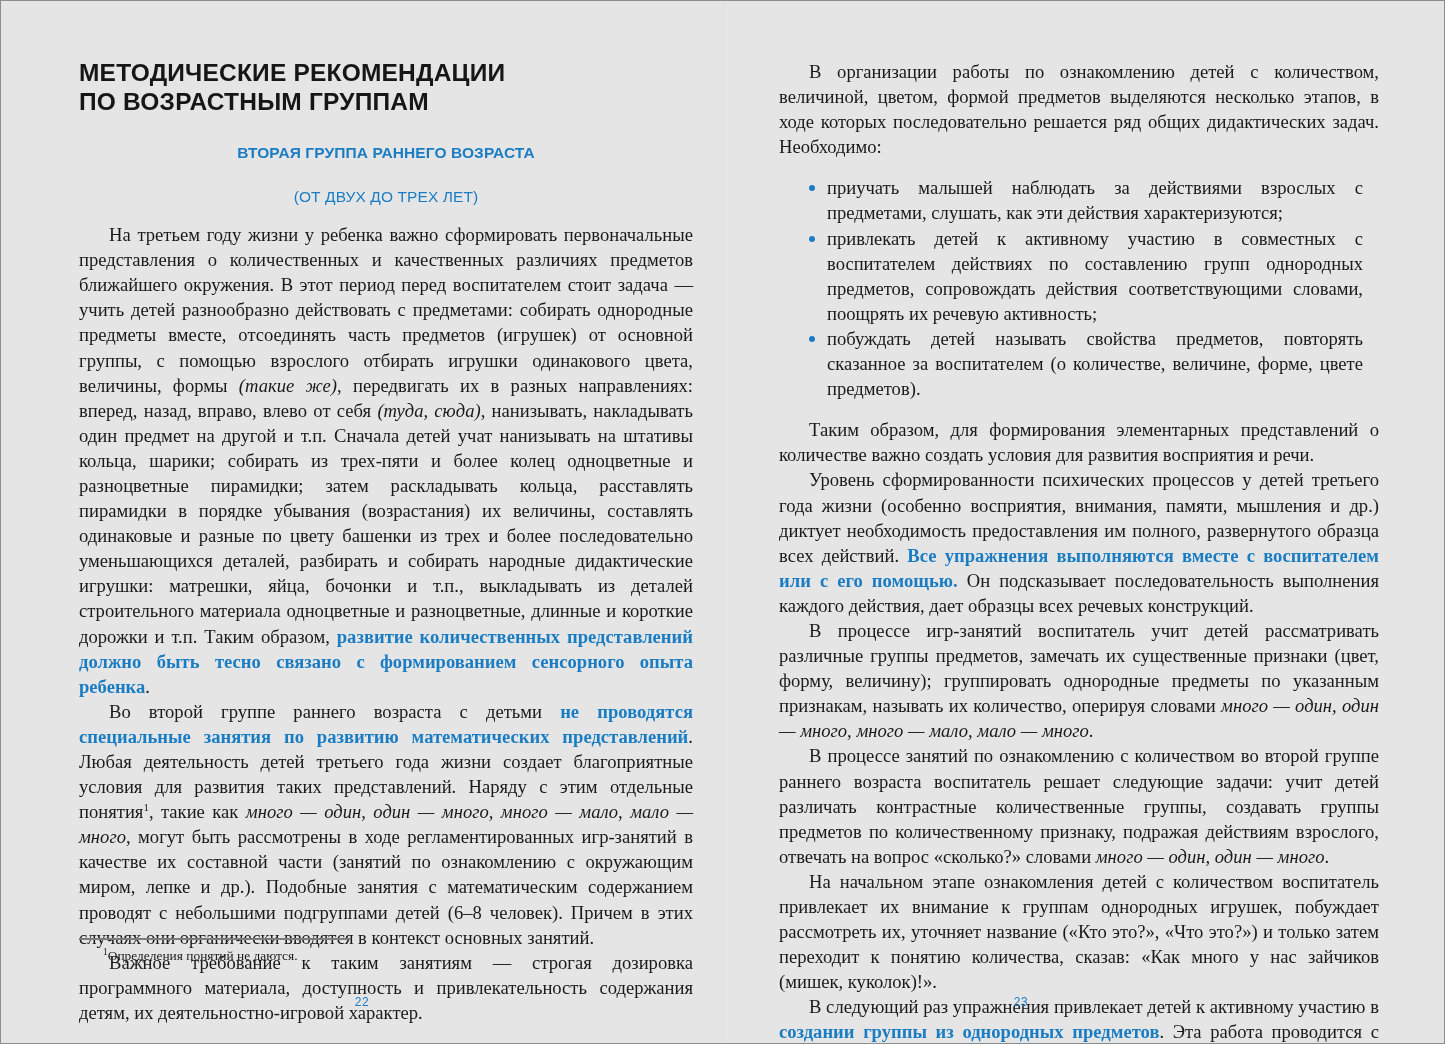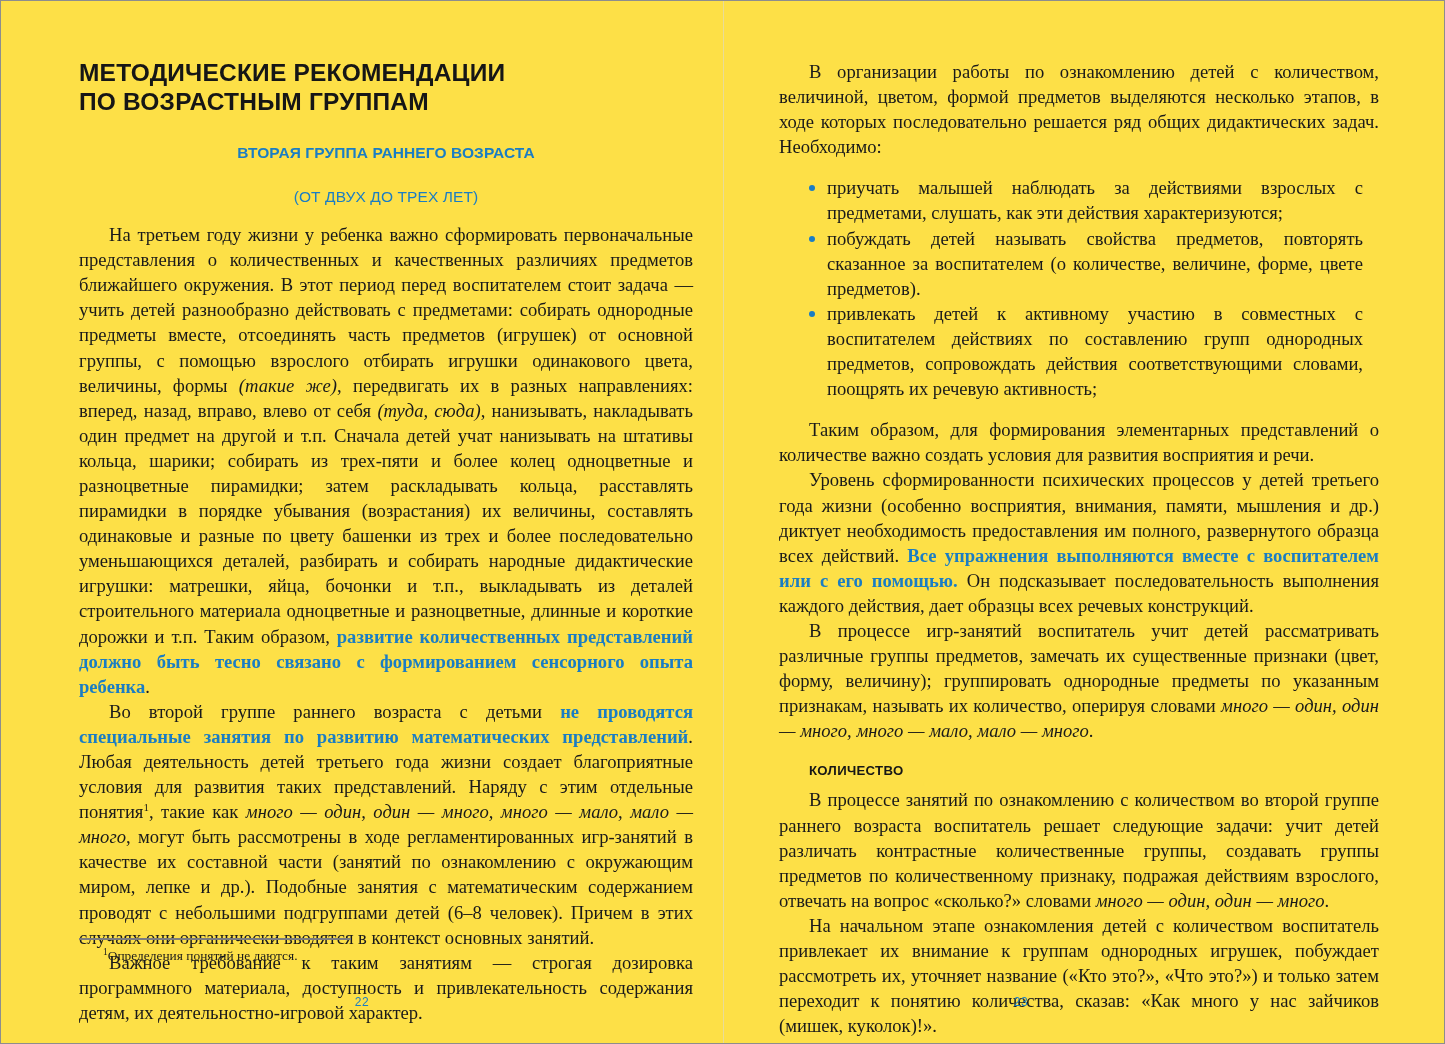--- a/index.html
+++ b/index.html
@@ -15,21 +15,21 @@
     color: #1a1a1a;
     overflow: hidden;
   }
 
   .page-spread {
     position: relative;
     width: 1445px;
     height: 1044px;
     box-sizing: border-box;
     border: 1px solid #8d8d8d;
-    background: #fde047;
+    background: #e5e5e5;
     display: flex;
   }
 
   .page {
     position: relative;
     box-sizing: border-box;
     height: 100%;
   }
   .page-left  { width: 722px; }
   .page-right { width: 576px; }
@@ -207,31 +207,30 @@
     <div class="folio folio-left">22</div>
   </div>
 
   <div class="page page-right">
     <div class="col col-right">
 
       <p class="body">В организации работы по ознакомлению детей с количеством, величиной, цветом, формой предметов выделяются несколько этапов, в ходе которых последовательно решается ряд общих дидактических задач. Необходимо:</p>
 
       <ul class="bullets">
         <li>приучать малышей наблюдать за действиями взрослых с предметами, слушать, как эти действия характеризуются;</li>
+        <li>привлекать детей к активному участию в совместных с воспитателем действиях по составлению групп однородных предметов, сопровождать действия соответствующими словами, поощрять их речевую активность;</li>
         <li>побуждать детей называть свойства предметов, повторять сказанное за воспитателем (о количестве, величине, форме, цвете предметов).</li>
-        <li>привлекать детей к активному участию в совместных с воспитателем действиях по составлению групп однородных предметов, сопровождать действия соответствующими словами, поощрять их речевую активность;</li>
       </ul>
 
       <p class="body">Таким образом, для формирования элементарных представлений о количестве важно создать условия для развития восприятия и речи.</p>
 
       <p class="body"><span>Уровень сформированности психических процессов у детей третьего года жизни (особенно восприятия, внимания, памяти, мышления и др.) диктует необходимость предоставления им полного, развернутого образца всех действий. </span><b class="hl">Все упражнения выполняются вместе с воспитателем или с его помощью.</b><span> Он подсказывает последовательность выполнения каждого действия, дает образцы всех речевых конструкций.</span></p>
 
       <p class="body"><span>В процессе игр-занятий воспитатель учит детей рассматривать различные группы предметов, замечать их существенные признаки (цвет, форму, величину); группировать однородные предметы по указанным признакам, называть их количество, оперируя словами </span><em class="it">много — один, один — много, много — мало, мало — много</em><span>.</span></p>
 
-      <h3 class="subhead">КОЛИЧЕСТВО</h3>
 
       <p class="body"><span>В процессе занятий по ознакомлению с количеством во второй группе раннего возраста воспитатель решает следующие задачи: учит детей различать контрастные количественные группы, создавать группы предметов по количественному признаку, подражая действиям взрослого, отвечать на вопрос «сколько?» словами </span><em class="it">много — один, один — много</em><span>.</span></p>
 
       <p class="body">На начальном этапе ознакомления детей с количеством воспитатель привлекает их внимание к группам однородных игрушек, побуждает рассмотреть их, уточняет название («Кто это?», «Что это?») и только затем переходит к понятию количества, сказав: «Как много у нас зайчиков (мишек, куколок)!».</p>
 
       <p class="body"><span>В следующий раз упражнения привлекает детей к активному участию в </span><b class="hl">создании группы из однородных предметов</b><span>. Эта работа проводится с учетом особенностей наглядно-действенного типа мышления ребенка двух лет. Наглядно-деятельностным для детей должен быть сам</span></p>
     </div>
 
     <div class="folio folio-right">23</div>
   </div>

